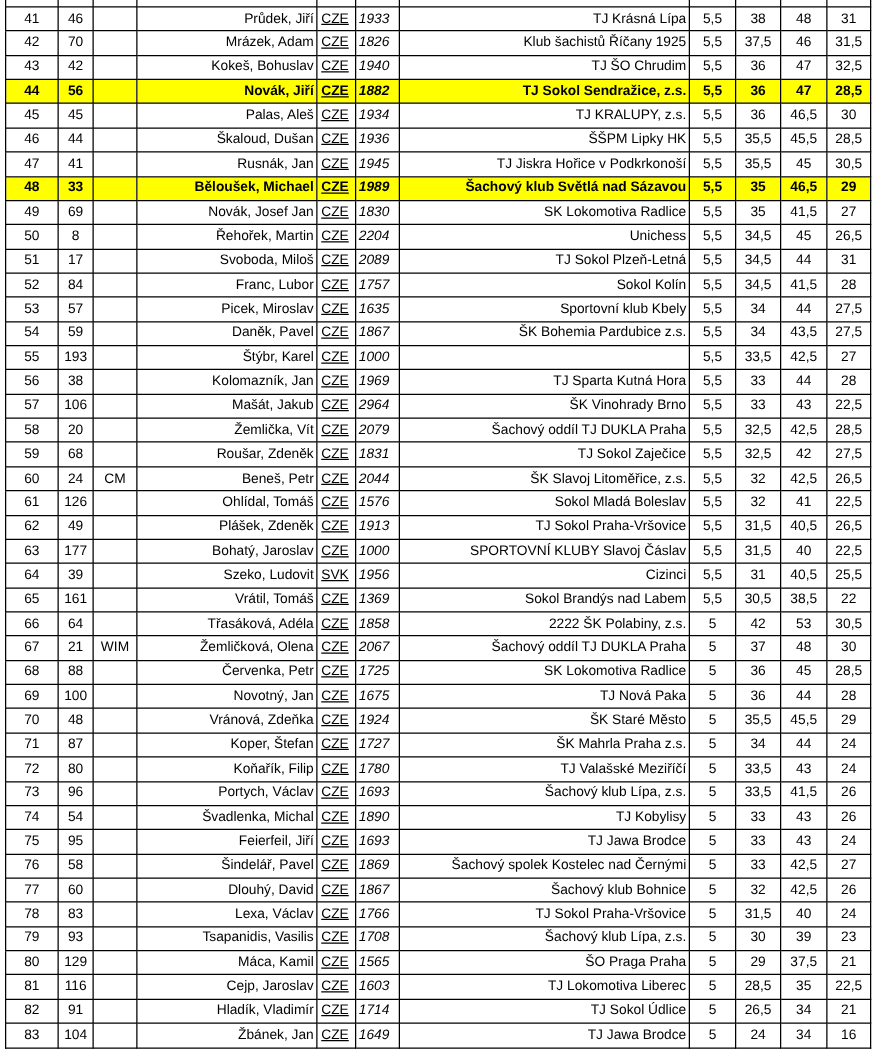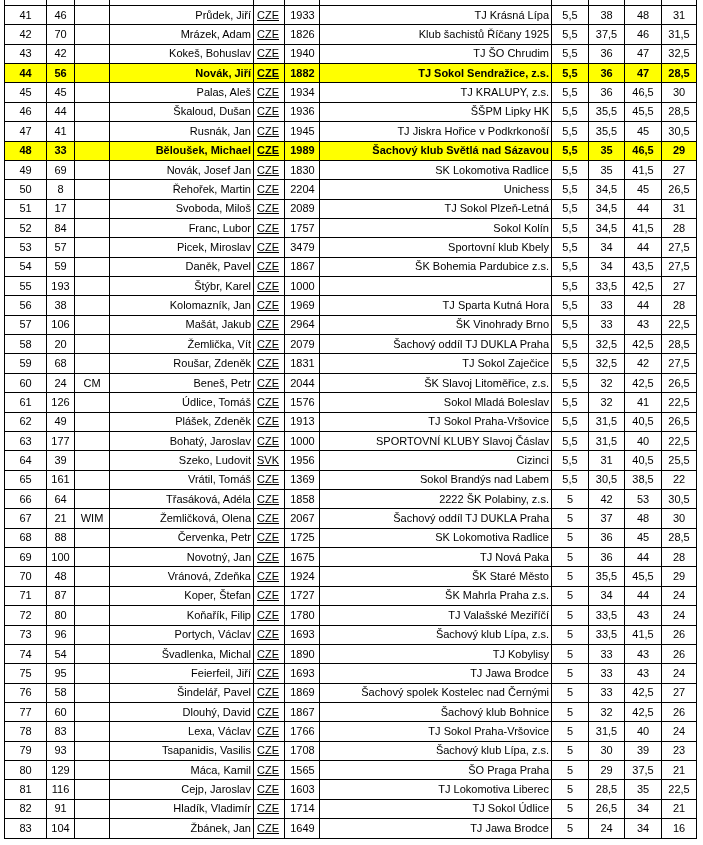--- a/index.html
+++ b/index.html
@@ -53,21 +53,21 @@
     white-space: nowrap;
     overflow: hidden;
     line-height: 1;
   }
   #main-table td.a0, #main-table td.a1, #main-table td.a2,
   #main-table td.a7, #main-table td.a8, #main-table td.a9, #main-table td.a10 {
     text-align: center;
   }
   #main-table td.a3 { text-align: right; padding-left: 4px; }
   #main-table td.a4 { text-align: left; padding-left: 3px; text-decoration: underline; }
-  #main-table td.a5 { text-align: center; padding-right: 1px; }
+  #main-table td.a5 { text-align: left; padding-right: 1px; font-style: italic; }
   #main-table td.a6 { text-align: right; padding-left: 2px; }
 
   tr.hl td {
     background: var(--hl, #ffff00);
     font-weight: bold;
   }
 </style>
 </head>
 <body>
 
@@ -274,21 +274,21 @@
           <td class="a8">34,5</td>
           <td class="a9">41,5</td>
           <td class="a10">28</td>
         </tr>
         <tr>
           <td class="a0">53</td>
           <td class="a1">57</td>
           <td class="a2"></td>
           <td class="a3">Picek, Miroslav</td>
           <td class="a4">CZE</td>
-          <td class="a5">3479</td>
+          <td class="a5">1635</td>
           <td class="a6">Sportovní klub Kbely</td>
           <td class="a7">5,5</td>
           <td class="a8">34</td>
           <td class="a9">44</td>
           <td class="a10">27,5</td>
         </tr>
         <tr>
           <td class="a0">54</td>
           <td class="a1">59</td>
           <td class="a2"></td>
@@ -376,21 +376,21 @@
           <td class="a6">ŠK Slavoj Litoměřice, z.s.</td>
           <td class="a7">5,5</td>
           <td class="a8">32</td>
           <td class="a9">42,5</td>
           <td class="a10">26,5</td>
         </tr>
         <tr>
           <td class="a0">61</td>
           <td class="a1">126</td>
           <td class="a2"></td>
-          <td class="a3">Údlice, Tomáš</td>
+          <td class="a3">Ohlídal, Tomáš</td>
           <td class="a4">CZE</td>
           <td class="a5">1576</td>
           <td class="a6">Sokol Mladá Boleslav</td>
           <td class="a7">5,5</td>
           <td class="a8">32</td>
           <td class="a9">41</td>
           <td class="a10">22,5</td>
         </tr>
         <tr>
           <td class="a0">62</td>

